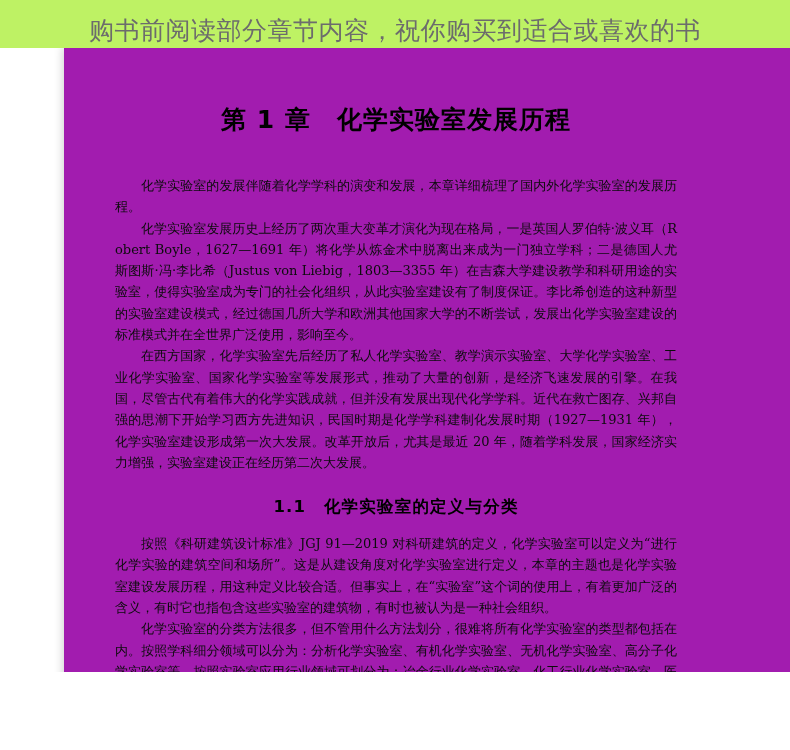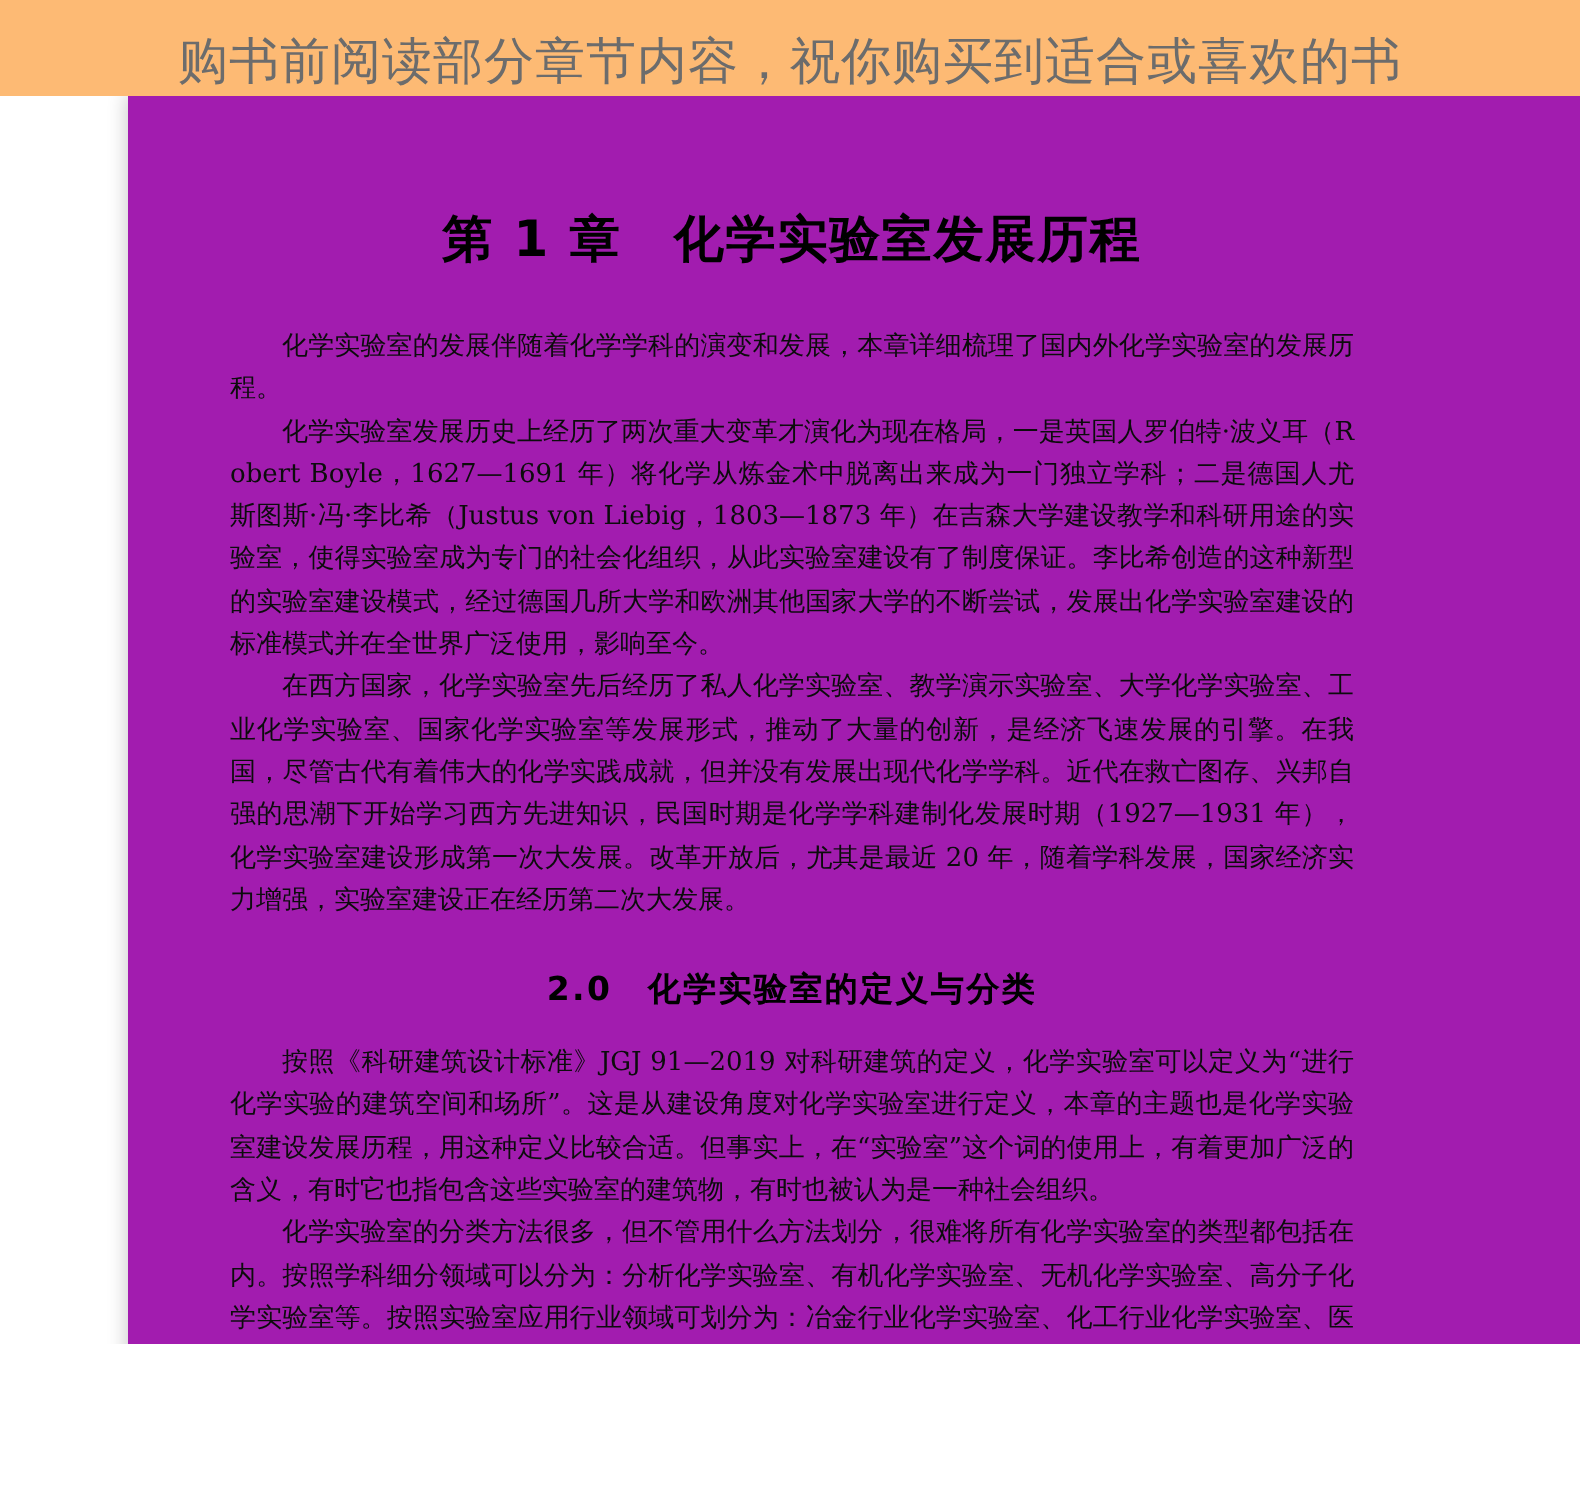--- a/index.html
+++ b/index.html
@@ -12,21 +12,21 @@
     background: #ffffff;
     font-family: "Liberation Serif", "DejaVu Serif", serif;
     overflow: hidden;
   }
 
   
   .promo-header {
     width: 790px;
     padding-top: 14px;
     text-align: center;
-    background: #fdba74;
+    background: #bef264;
   }
   .promo-title-cn {
     font-family: "DejaVu Sans", "Liberation Sans", sans-serif;
     font-size: 25px;
     line-height: 34px;
     color: #6c6c6c;
     letter-spacing: 0.5px;
     font-weight: 400;
     white-space: nowrap;
   }
@@ -74,21 +74,21 @@
     font-size: 25px;
     line-height: 34px;
     font-weight: 700;
     color: #000000;
     letter-spacing: 1px;
     white-space: pre;
   }
 
   
   .body-block {
-    margin-top: 26px;
+    margin-top: 38px;
   }
   p.para {
     margin: 0;
     font-family: "DejaVu Serif", "Liberation Serif", serif;
     font-size: 13.0px;
     line-height: 21.3px;
     color: #0c0c0c;
     text-align: justify;
     text-justify: inter-character;
     text-indent: 26px;
@@ -119,25 +119,25 @@
 </div>
 
 <div class="page-wrap">
   <div class="page-sheet">
     <div class="page-inner">
 
       <h1 class="chapter-title">第 1 章　化学实验室发展历程</h1>
 
       <div class="body-block">
         <p class="para">化学实验室的发展伴随着化学学科的演变和发展，本章详细梳理了国内外化学实验室的发展历程。</p>
-        <p class="para">化学实验室发展历史上经历了两次重大变革才演化为现在格局，一是英国人罗伯特·波义耳（Robert Boyle，1627—1691 年）将化学从炼金术中脱离出来成为一门独立学科；二是德国人尤斯图斯·冯·李比希（Justus von Liebig，1803—1873 年）在吉森大学建设教学和科研用途的实验室，使得实验室成为专门的社会化组织，从此实验室建设有了制度保证。李比希创造的这种新型的实验室建设模式，经过德国几所大学和欧洲其他国家大学的不断尝试，发展出化学实验室建设的标准模式并在全世界广泛使用，影响至今。</p>
+        <p class="para">化学实验室发展历史上经历了两次重大变革才演化为现在格局，一是英国人罗伯特·波义耳（Robert Boyle，1627—1691 年）将化学从炼金术中脱离出来成为一门独立学科；二是德国人尤斯图斯·冯·李比希（Justus von Liebig，1803—3355 年）在吉森大学建设教学和科研用途的实验室，使得实验室成为专门的社会化组织，从此实验室建设有了制度保证。李比希创造的这种新型的实验室建设模式，经过德国几所大学和欧洲其他国家大学的不断尝试，发展出化学实验室建设的标准模式并在全世界广泛使用，影响至今。</p>
         <p class="para">在西方国家，化学实验室先后经历了私人化学实验室、教学演示实验室、大学化学实验室、工业化学实验室、国家化学实验室等发展形式，推动了大量的创新，是经济飞速发展的引擎。在我国，尽管古代有着伟大的化学实践成就，但并没有发展出现代化学学科。近代在救亡图存、兴邦自强的思潮下开始学习西方先进知识，民国时期是化学学科建制化发展时期（1927—1931 年），化学实验室建设形成第一次大发展。改革开放后，尤其是最近 20 年，随着学科发展，国家经济实力增强，实验室建设正在经历第二次大发展。</p>
       </div>
 
-      <h2 class="section-heading">2.0　化学实验室的定义与分类</h2>
+      <h2 class="section-heading">1.1　化学实验室的定义与分类</h2>
 
       <div>
         <p class="para">按照《科研建筑设计标准》JGJ 91—2019 对科研建筑的定义，化学实验室可以定义为“进行化学实验的建筑空间和场所”。这是从建设角度对化学实验室进行定义，本章的主题也是化学实验室建设发展历程，用这种定义比较合适。但事实上，在“实验室”这个词的使用上，有着更加广泛的含义，有时它也指包含这些实验室的建筑物，有时也被认为是一种社会组织。</p>
         <p class="para">化学实验室的分类方法很多，但不管用什么方法划分，很难将所有化学实验室的类型都包括在内。按照学科细分领域可以分为：分析化学实验室、有机化学实验室、无机化学实验室、高分子化学实验室等。按照实验室应用行业领域可划分为：冶金行业化学实验室、化工行业化学实验室、医药行业化学实验室、检测行业化学实验室等。按照社会组织方式可以划分为：私人化学实验室、大学化学</p>
       </div>
 
     </div>
   </div>
 </div>
 

